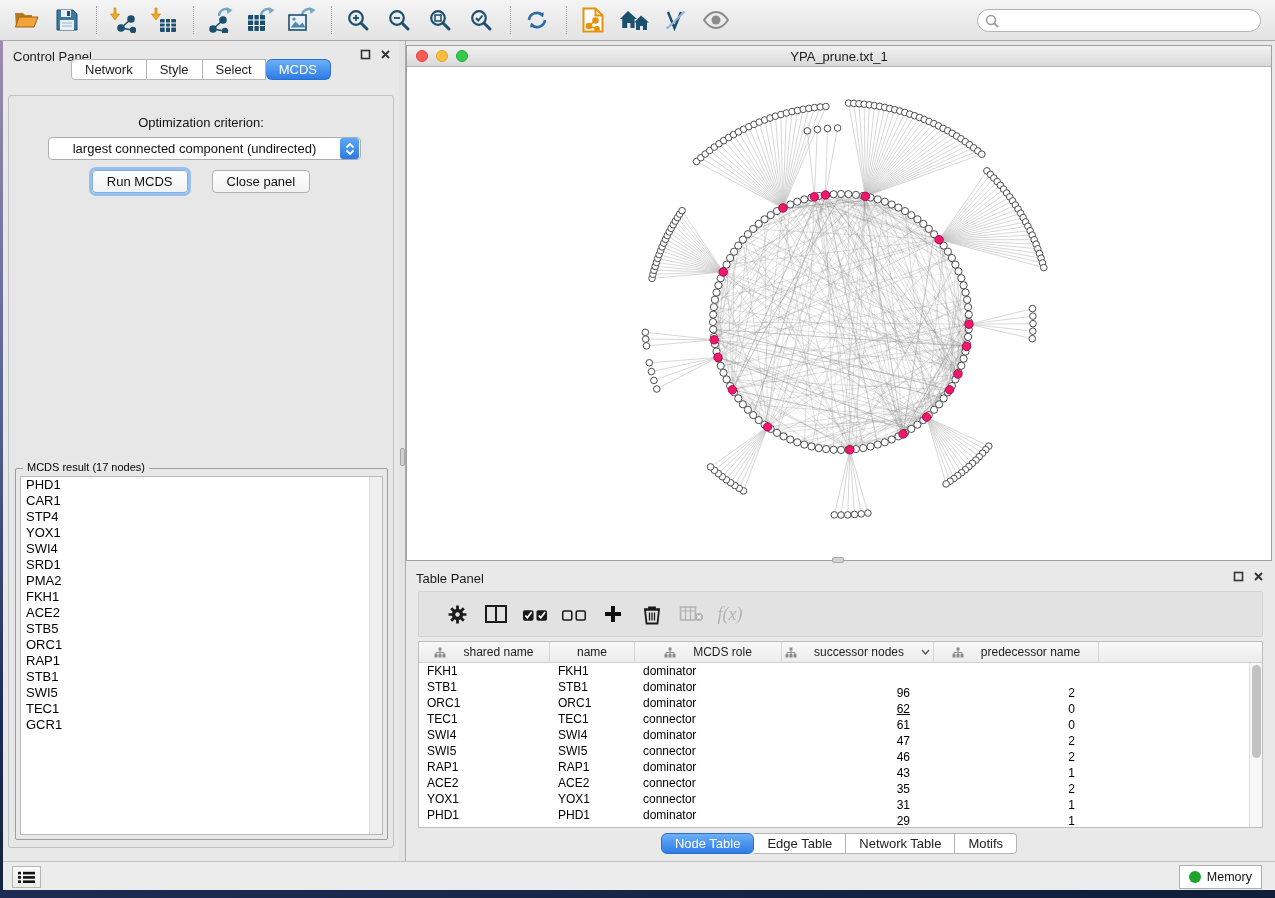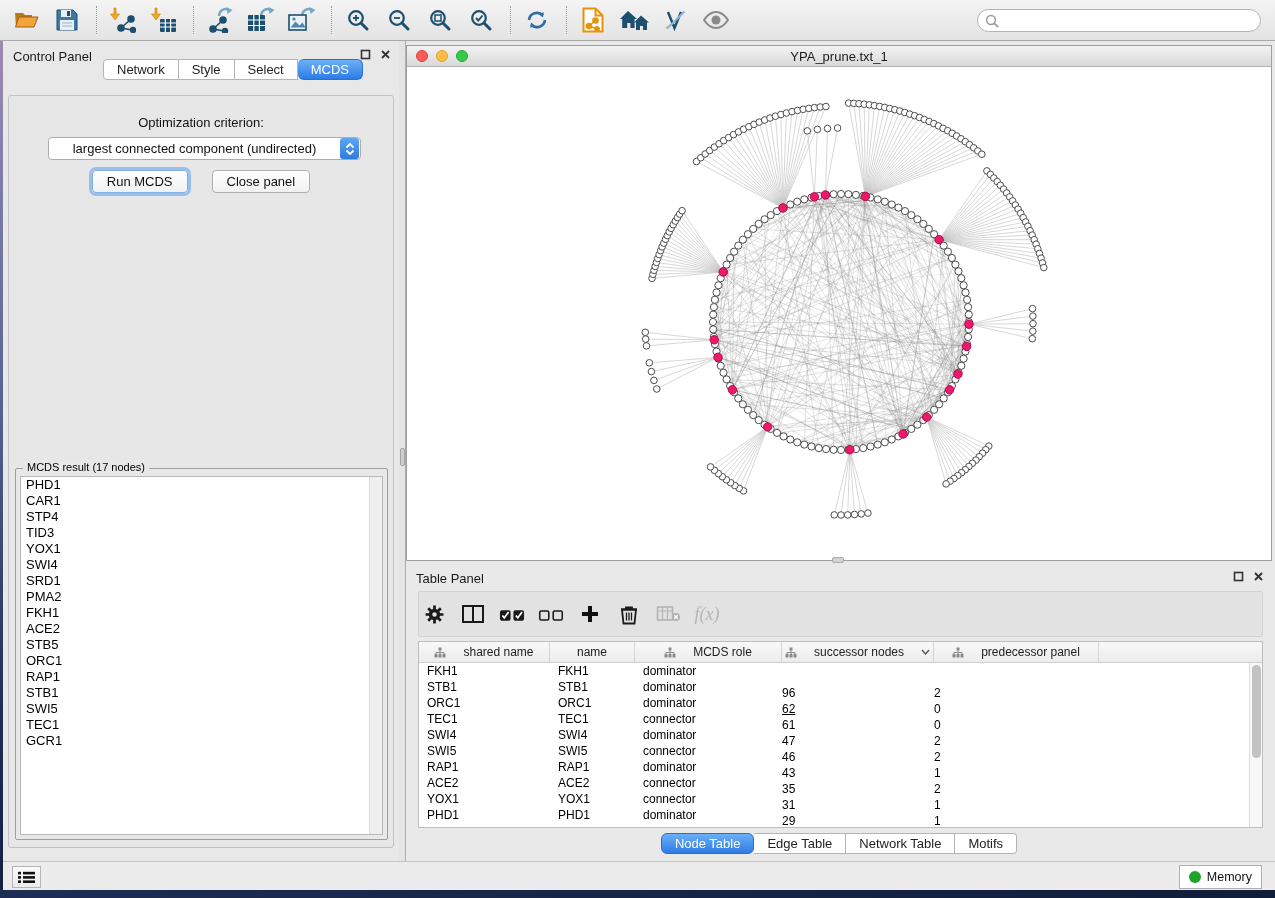--- a/index.html
+++ b/index.html
@@ -20,21 +20,21 @@
   .searchbox { position:absolute; right:14px; top:9px; width:284px; height:23px; background:#fff;
                border:1px solid #b3b3b3; border-radius:12px; display:flex; align-items:center; padding-left:7px; }
   .searchbox input { border:none; outline:none; flex:1; height:19px; font-size:12px; background:transparent; margin-left:5px; }
 
   
   .control-panel { position:absolute; left:3px; top:41px; width:396px; height:820px; background:#e8e8e8; }
   .panel-titlebar { position:absolute; left:0; top:0; width:100%; height:26px; }
   .panel-title { position:absolute; left:10px; top:8px; font-size:13px; color:#1a1a1a; }
   .panel-ctls { position:absolute; right:8px; top:8px; display:flex; gap:9px; align-items:center; }
   .tabset { display:flex; }
-  .cp-tabs { position:absolute; top:18px; left:50%; transform:translateX(-50%);margin-left:32px; }
+  .cp-tabs { position:absolute; top:18px; left:50%; transform:translateX(-50%); }
   .tab { background:#fff; border:1px solid #b4b4b4; border-left:none; padding:0 13px; font-size:13px;
          color:#222; height:21px; line-height:20px; cursor:default; }
   .tab:first-child { border-left:1px solid #b4b4b4; border-radius:4px 0 0 4px; }
   .tab:last-child { border-radius:0 4px 4px 0; }
   .tab.active { background:linear-gradient(#6cb0f8,#2d7be6); color:#fff; border-color:#2a6fd0;border-radius:6px; }
   .cp-content { position:absolute; left:5px; top:54px; width:386px; height:753px;
                 border:1px solid #c2c2c2; border-radius:3px; background:#e7e7e7; }
   .opt-label { position:absolute; top:19px; width:100%; text-align:center; font-size:13px; color:#111; }
   .dropdown { position:absolute; left:39px; top:41px; width:313px; height:23px; background:#fff;
               border:1px solid #adadad; border-radius:4px; display:flex; align-items:center; }
@@ -66,32 +66,32 @@
   .dot { width:12px; height:12px; border-radius:50%; }
   .dot.red { background:#fc5b57; border:1px solid #df413d; }
   .dot.yellow { background:#fdbe41; border:1px solid #dfa133; }
   .dot.green { background:#35c94a; border:1px solid #27a93a; }
   .net-title { font-size:13px; color:#1a1a1a; }
   .net-canvas { position:relative; width:864px; height:492px; background:#fff; }
 
   
   .table-panel { position:absolute; left:406px; top:563px; width:866px; height:298px; background:#e9e9e9; }
   .tp-toolbar { position:absolute; left:12px; top:28px; width:845px; height:46px; background:#e2e2e2;
-                border:1px solid #d2d2d2; border-radius:2px; display:flex; align-items:center; padding-left:2px; }
+                border:1px solid #d2d2d2; border-radius:2px; display:flex; align-items:center; padding-left:25px; }
   .tp-ico { width:26px; height:26px; display:flex; align-items:center; justify-content:center; margin-right:13px; }
   .fx { font-family:"Liberation Serif", serif; font-style:italic; font-size:18px; color:#b4b4b4; }
   .ntable { position:absolute; left:12px; top:78px; width:845px; height:187px; background:#fff; border:1px solid #bdbdbd; overflow:hidden; }
   .thead { display:flex; height:21px; background:linear-gradient(#f8f8f8,#ececec); border-bottom:1px solid #cfcfcf; }
   .th { display:flex; align-items:center; justify-content:center; gap:17px; border-right:1px solid #d6d6d6;
         font-size:12px; color:#222; height:100%; flex:none; }
   .th.filler { flex:1; border-right:none; }
   .tbody { position:absolute; left:0; right:13px; top:21px; bottom:0; overflow:hidden; }
   .tr { display:flex; height:16px; align-items:center; }
   .td { font-size:12px; color:#000; padding-left:8px; white-space:nowrap; overflow:hidden; flex:none; }
-  .td.num { text-align:left; padding-right:24px; padding-left:0;margin-top:43px; }
+  .td.num { text-align:right; padding-right:24px; padding-left:0;margin-top:43px; }
   .vscroll { position:absolute; right:0; top:21px; bottom:0; width:13px; background:#f7f7f7; border-left:1px solid #ddd; }
   .vthumb { position:absolute; left:2px; top:2px; width:9px; height:93px; border-radius:5px; background:#c2c2c2; }
   .tp-tabs { position:absolute; top:270px; width:100%; display:flex; justify-content:center; }
 
   
   .status-bar { position:absolute; left:3px; top:861px; width:1272px; height:29px; background:#ececec; border-top:1px solid #c2c2c2; }
   .list-btn { position:absolute; left:9px; top:4px; width:29px; height:22px; background:linear-gradient(#fafafa,#ececec);
               border:1px solid #b5b5b5; display:flex; align-items:center; justify-content:center; }
   .memory-btn { position:absolute; right:13px; top:3px; height:24px; background:#fff; border:1px solid #b0b0b0;
                 display:flex; align-items:center; gap:6px; padding:0 9px; font-size:12.5px; }
@@ -285,21 +285,20 @@
           <button class="mac-btn">Close panel</button>
         </div>
 
         <div class="groupbox">
           <span class="groupbox-legend">MCDS result (17 nodes)</span>
           <div class="mcds-list">
             <div class="mcds-track"></div>
           <div class="mcds-item">PHD1</div>
               <div class="mcds-item">CAR1</div>
               <div class="mcds-item">STP4</div>
-              <div class="mcds-item">TID3</div>
               <div class="mcds-item">YOX1</div>
               <div class="mcds-item">SWI4</div>
               <div class="mcds-item">SRD1</div>
               <div class="mcds-item">PMA2</div>
               <div class="mcds-item">FKH1</div>
               <div class="mcds-item">ACE2</div>
               <div class="mcds-item">STB5</div>
               <div class="mcds-item">ORC1</div>
               <div class="mcds-item">RAP1</div>
               <div class="mcds-item">STB1</div>
@@ -1183,21 +1182,21 @@
             <div class="th" style="width: 165px;">
               <svg width="12" height="11" viewBox="0 0 12 11">
                 <g fill="#8a8a8a">
                   <rect x="4.5" y="0.5" width="3" height="3"></rect>
                   <rect x="0.5" y="7" width="3" height="3.5"></rect>
                   <rect x="4.5" y="7" width="3" height="3.5"></rect>
                   <rect x="8.5" y="7" width="3" height="3.5"></rect>
                 </g>
                 <path d="M6 3.5v2M2 7V5.5h8V7M6 5.5V7" stroke="#8a8a8a" fill="none"></path>
               </svg>
-              <span>predecessor panel</span>
+              <span>predecessor name</span>
             </div>
             <div class="th filler"></div>
           </div>
         <div class="tbody">
             <div class="tr">
               <div class="td" style="width: 131px;">FKH1</div>
               <div class="td" style="width: 85px;">FKH1</div>
               <div class="td" style="width: 147px;">dominator</div>
               <div class="td num" style="width: 152px;">96</div>
               <div class="td num" style="width: 165px;">2</div>

